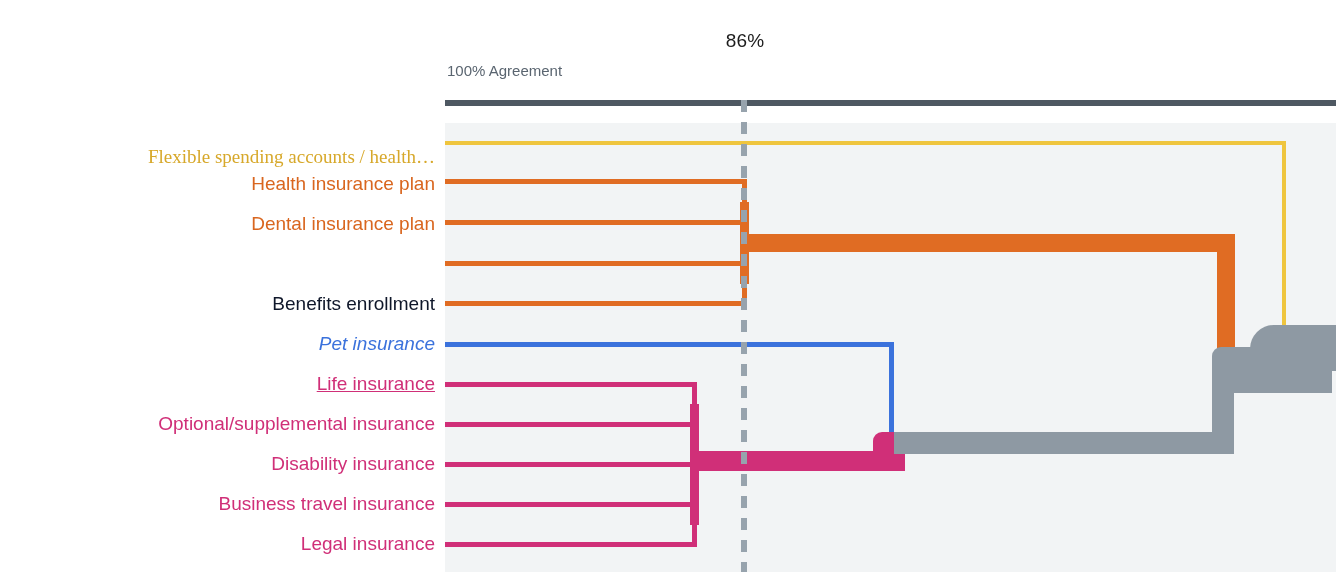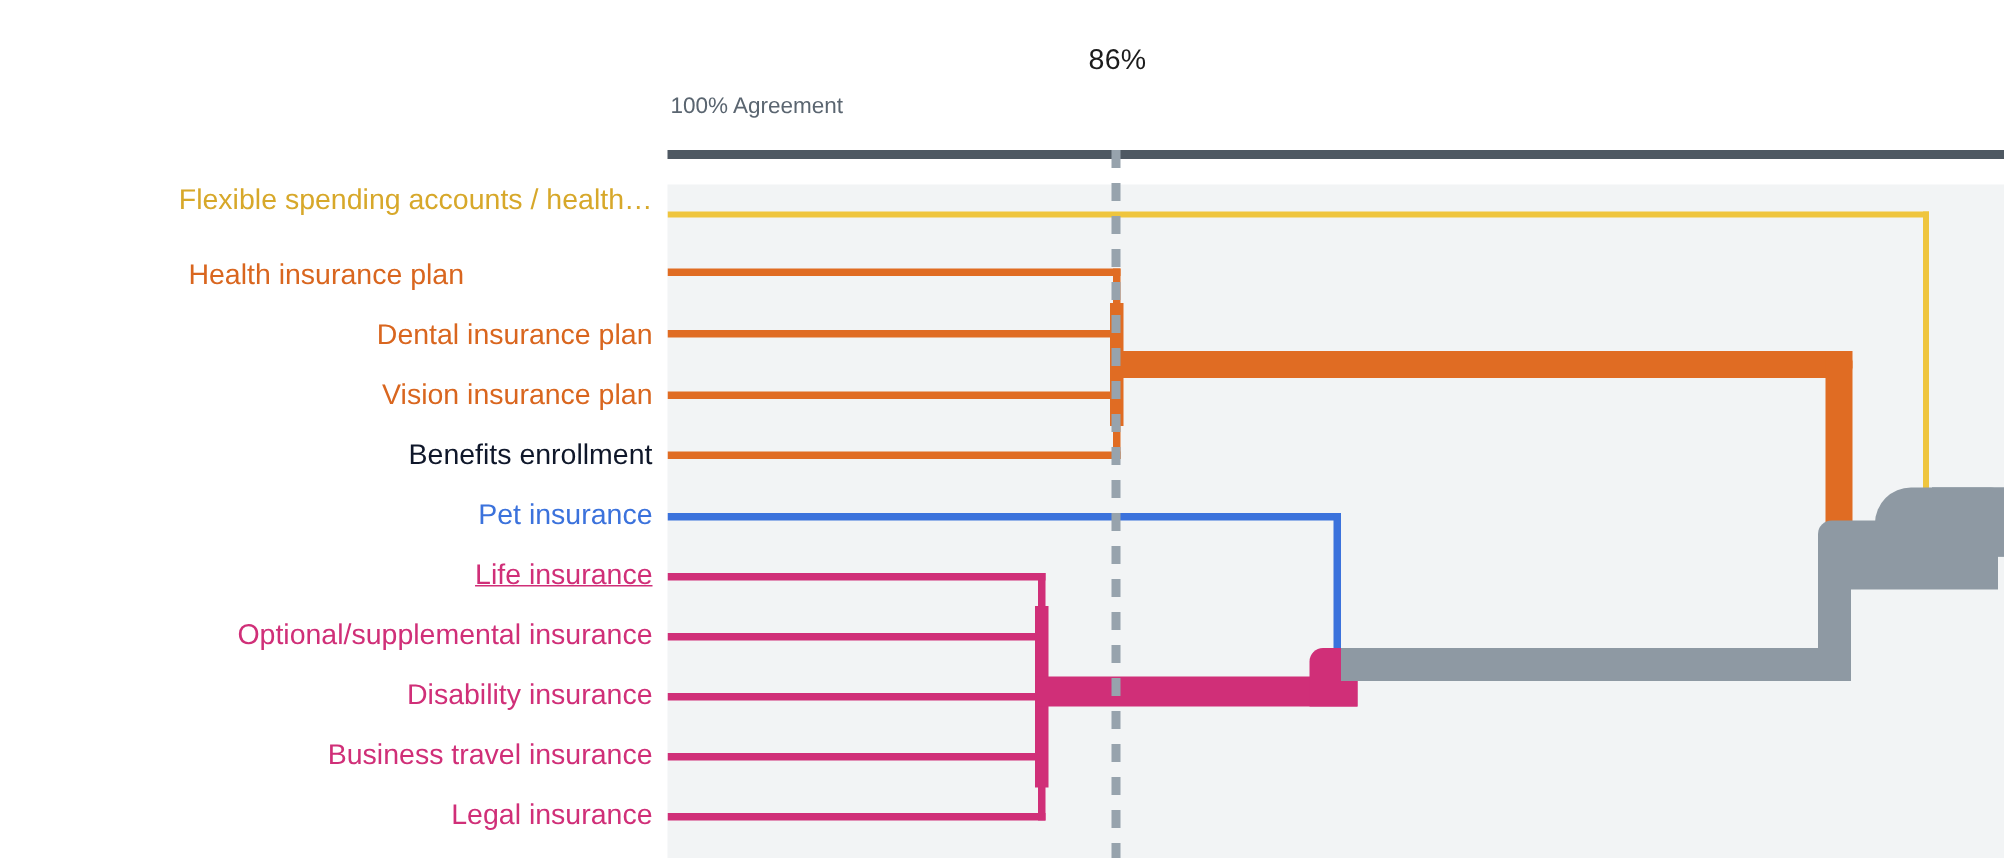--- a/index.html
+++ b/index.html
@@ -165,26 +165,25 @@
 
     <div class="seg cap-t" style="left:805px; top:202px; width:86px; height:46px; background:#8E99A3; border-top-left-radius:24px;"></div>
 
     <div class="seg" style="left:843px; top:202px; width:48px; height:46px; background:#8E99A3;"></div>
 
   </div>
 
   <div class="cut-line"></div>
 
   <div class="labels">
-    <div class="leaf-label" style="top:11px; color:#D7A82A;">Flexible spending accounts / health…</div>
-    <div class="leaf-label" style="top:61px; color:#D9661F;text-align:center;">Health insurance plan</div>
+    <div class="leaf-label" style="top:34px; color:#D7A82A;font-family:Liberation Serif, serif;">Flexible spending accounts / health…</div>
+    <div class="leaf-label" style="top:61px; color:#D9661F;">Health insurance plan</div>
     <div class="leaf-label" style="top:101px; color:#D9661F;">Dental insurance plan</div>
-    <div class="leaf-label" style="top:141px; color:#D9661F;">Vision insurance plan</div>
     <div class="leaf-label" style="top:181px; color:#0f172a;">Benefits enrollment</div>
-    <div class="leaf-label" style="top:221px; color:#3B72DC;">Pet insurance</div>
+    <div class="leaf-label" style="top:221px; color:#3B72DC;font-style:italic;">Pet insurance</div>
     <div class="leaf-label" style="top:261px; color:#D02F78;text-decoration:underline;">Life insurance</div>
     <div class="leaf-label" style="top:301px; color:#D02F78;">Optional/supplemental insurance</div>
     <div class="leaf-label" style="top:341px; color:#D02F78;">Disability insurance</div>
     <div class="leaf-label" style="top:381px; color:#D02F78;">Business travel insurance</div>
     <div class="leaf-label" style="top:421px; color:#D02F78;">Legal insurance</div>
   </div>
 
 </div>
 
 </body></html>

